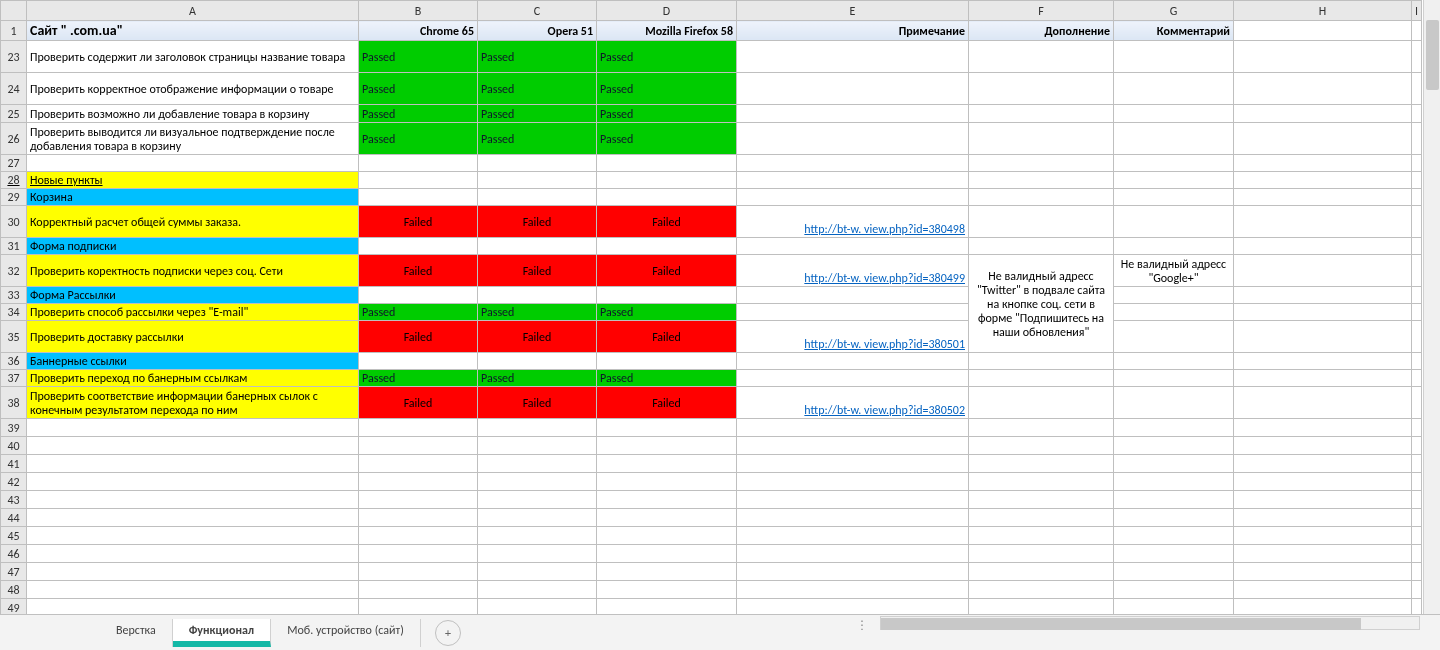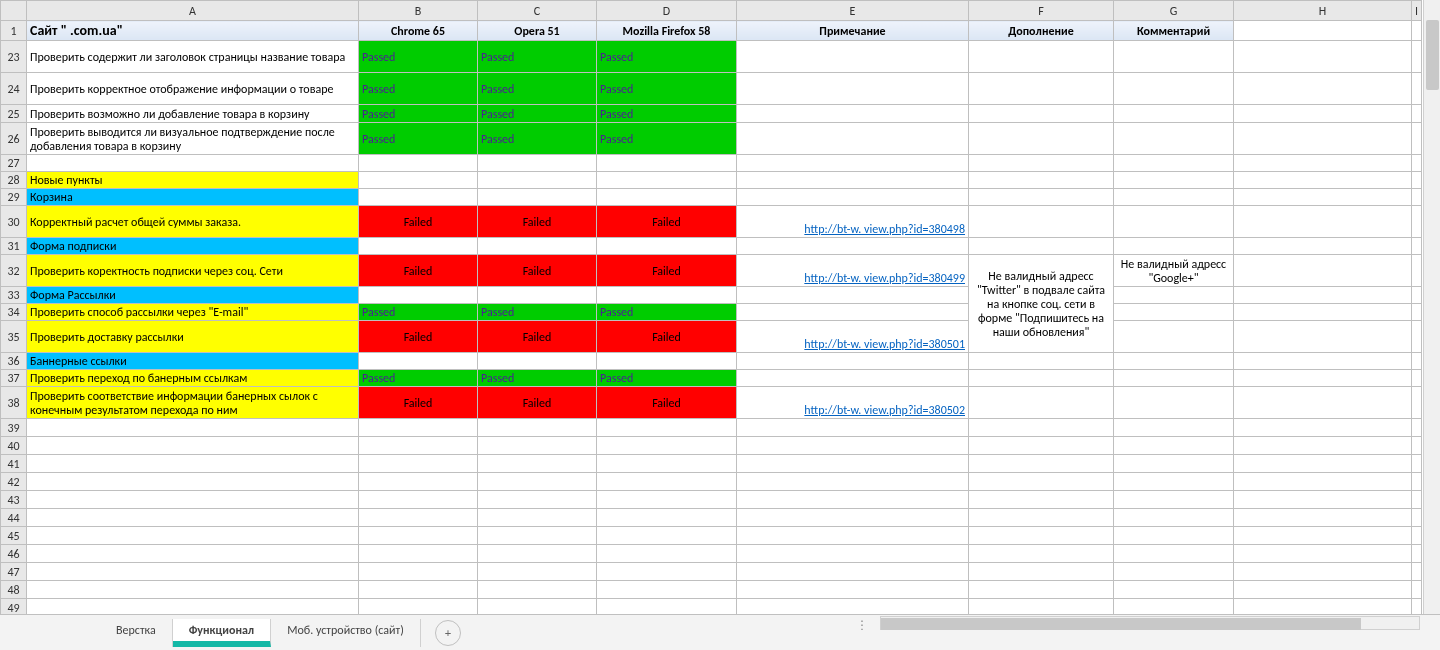--- a/index.html
+++ b/index.html
@@ -4,23 +4,23 @@
 <style>
   * { box-sizing: border-box; margin: 0; padding: 0; }
   html, body { width: 1440px; height: 650px; font-family: Calibri, Arial, sans-serif; font-size: 12px; overflow: hidden; background: #fff; }
   .grid-wrap { position: relative; width: 1440px; height: 614px; overflow: hidden; }
   table.sheet { border-collapse: collapse; table-layout: fixed; position: absolute; left: 0; top: 0; }
   table.sheet th, table.sheet td { border: 1px solid #bfbfbf; overflow: hidden; vertical-align: middle; padding: 1px 3px; background: #fff; white-space: normal; }
   table.sheet th { background: #e8e8e8; font-weight: normal; text-align: center; color: #333; }
   table.sheet th.col-h { height: 20px; }
   table.sheet th.row-h { width: 26px; text-align: center; }
   .corner { width: 26px; background: #e8e8e8; }
-  .hdr-glass { background: linear-gradient(#eef3fb,#dbe6f4) !important; font-weight: bold; text-align: center; }
+  .hdr-glass { background: linear-gradient(#eef3fb,#dbe6f4) !important; font-weight: bold; text-align: right; }
   .yellow { background: #ffff00 !important; }
-  .green  { background: #00cc00 !important; color: #4c1d95; }
+  .green  { background: #00cc00 !important; color: #0f172a; }
   .red    { background: #ff0000 !important; text-align:center; }
   .cyan   { background: #00bfff !important; }
   .link   { color: #0563c1; text-decoration: underline; text-align: right; display:block; }
   .scroll-v { position:absolute; right:0; top:0; width:17px; height:614px; background:#f0f0f0; border-left:1px solid #d0d0d0; }
   .scroll-v .thumb { position:absolute; left:2px; width:13px; background:#c8c8c8; border-radius:2px; }
   .tabs { position:absolute; bottom:0; left:0; width:1440px; height:36px; border-top:1px solid #c0c0c0; background:#f3f3f3; display:flex; align-items:center; }
   .tabs .spacer { width:100px; }
   .tab { padding:4px 16px; border-right:1px solid #d0d0d0; color:#444; cursor:pointer; }
   .tab.active { background:#fff; font-weight:bold; border-bottom:6px solid #14b8a6; }
   .tab-add { width:26px; height:26px; border:1px solid #c0c0c0; border-radius:50%; margin-left:14px; display:flex;align-items:center;justify-content:center;color:#666;cursor:pointer;}
@@ -126,21 +126,21 @@
           <td></td>
           <td></td>
           <td></td>
           <td></td>
           <td></td>
           <td></td>
           <td></td>
           <td></td>
           <td></td>
         </tr>
-        <tr style="height: 14px;">
+        <tr style="height: 14px; text-decoration: underline;">
           <th class="row-h">28</th>
           <td class="yellow">Новые пункты</td>
           <td></td>
           <td></td>
           <td></td>
           <td></td>
           <td></td>
           <td></td>
           <td></td>
           <td></td>

